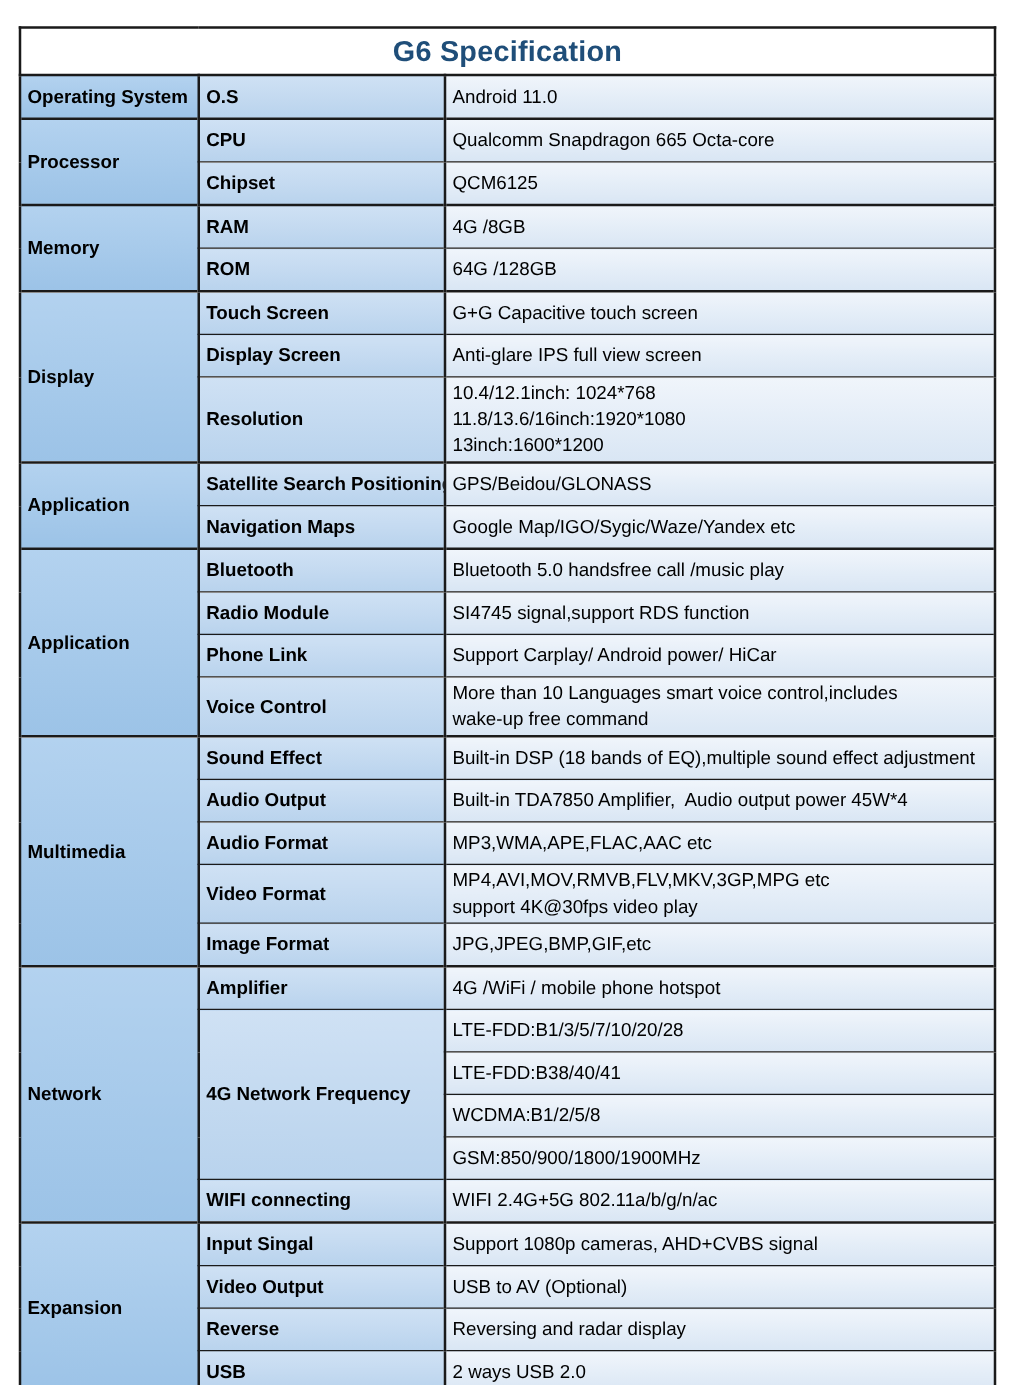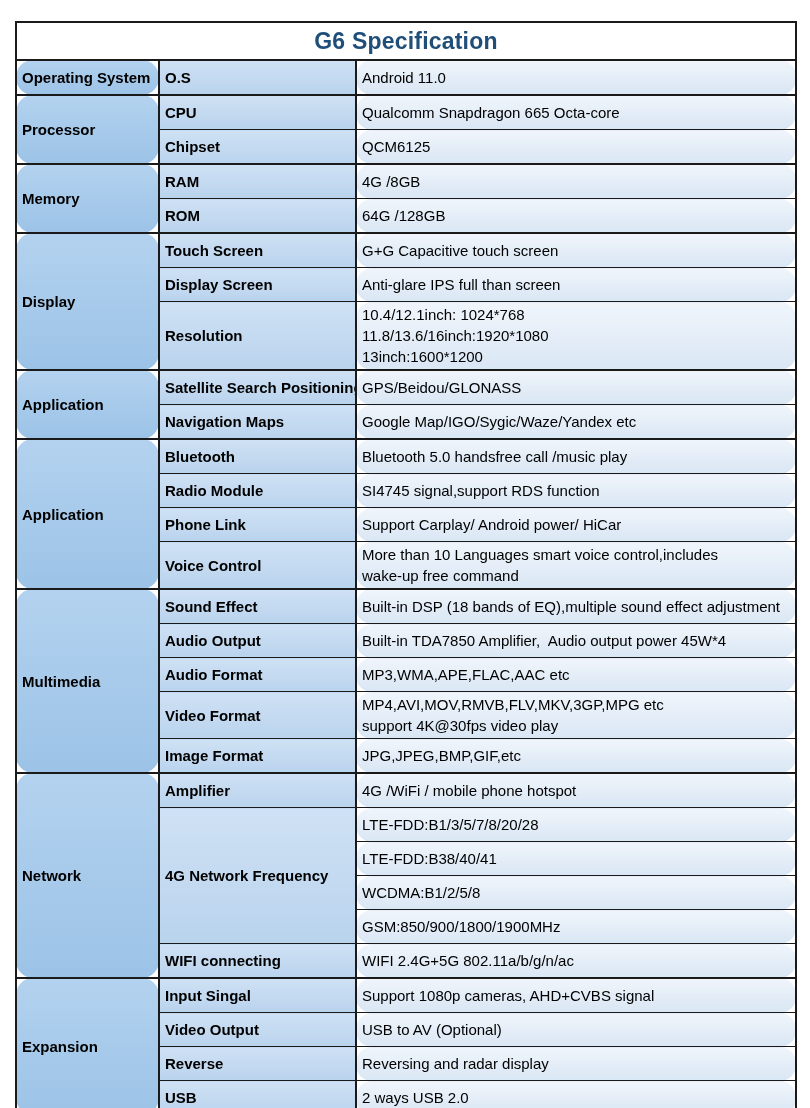--- a/index.html
+++ b/index.html
@@ -43,30 +43,28 @@
     vertical-align: middle;
     height: 29px;
     padding: 2px 4px 2px 5px;
     overflow: hidden;
   }
   tr.sec-start > td { border-top-width: 2px; }
   td.cat {
     font-weight: bold;
     background: linear-gradient(180deg, var(--category_top, #b3d2ef), var(--category_bottom, #9cc3e7));
     white-space: pre;
-    border-radius: 17px;
   }
   td.lbl {
     background: linear-gradient(180deg, var(--label_top, #cfe1f4), var(--label_bottom, #b9d3ed));
     white-space: pre;
     font-weight: bold;
   }
   td.val {
     background: linear-gradient(180deg, var(--value_top, #f0f5fb), var(--value_bottom, #d9e6f4));
-    border-radius: 16px;
   }
   td.val div {
     line-height: 21px;
     white-space: pre;
   }
 </style>
 </head>
 <body>
 
 <div class="sheet">
@@ -118,21 +116,21 @@
         <tr class="sec-start">
           <td class="cat" rowspan="3">Display</td>
           <td class="lbl" rowspan="1">Touch Screen</td>
           <td class="val">
             <div>G+G Capacitive touch screen</div>
           </td>
         </tr>
         <tr>
           <td class="lbl" rowspan="1">Display Screen</td>
           <td class="val">
-            <div>Anti-glare IPS full than screen</div>
+            <div>Anti-glare IPS full view screen</div>
           </td>
         </tr>
         <tr>
           <td class="lbl" rowspan="1">Resolution</td>
           <td class="val">
             <div>10.4/12.1inch: 1024*768</div>
             <div>11.8/13.6/16inch:1920*1080</div>
             <div>13inch:1600*1200</div>
           </td>
         </tr>
@@ -210,21 +208,21 @@
         <tr class="sec-start">
           <td class="cat" rowspan="6">Network</td>
           <td class="lbl" rowspan="1">Amplifier</td>
           <td class="val">
             <div>4G /WiFi / mobile phone hotspot</div>
           </td>
         </tr>
         <tr>
           <td class="lbl" rowspan="4">4G Network Frequency</td>
           <td class="val">
-            <div>LTE-FDD:B1/3/5/7/8/20/28</div>
+            <div>LTE-FDD:B1/3/5/7/10/20/28</div>
           </td>
         </tr>
         <tr>
           <td class="val">
             <div>LTE-FDD:B38/40/41</div>
           </td>
         </tr>
         <tr>
           <td class="val">
             <div>WCDMA:B1/2/5/8</div>

